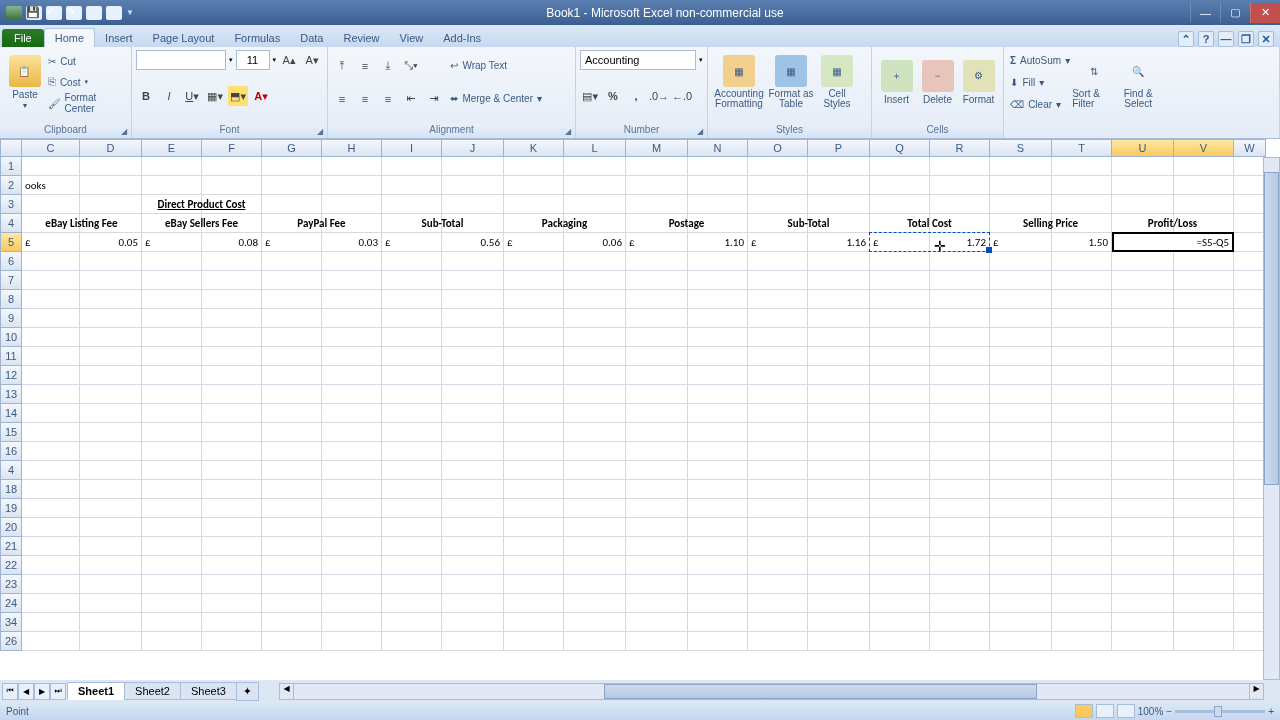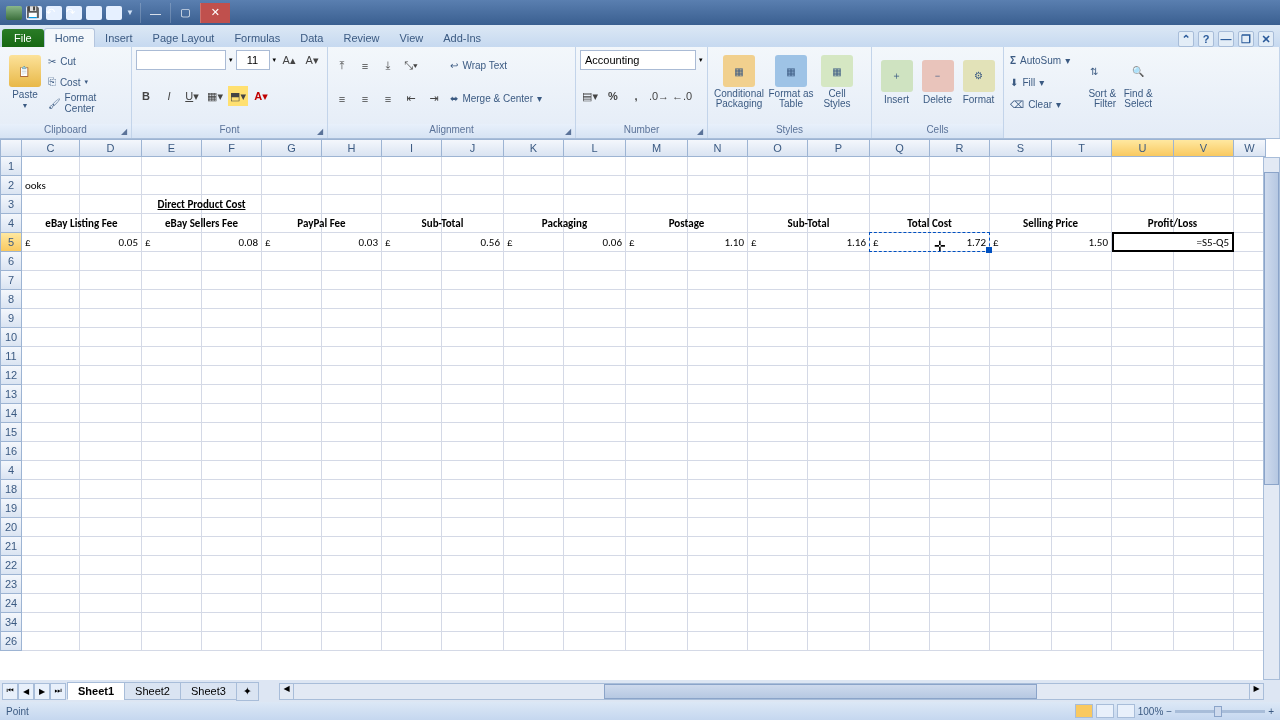--- a/index.html
+++ b/index.html
@@ -82,20 +82,21 @@
 <div class="titlebar">
   <div class="qat">
     <span class="qat-icon excel"></span>
     <span class="qat-icon">💾</span>
     <span class="qat-icon">↶</span>
     <span class="qat-icon">↷</span>
     <span class="qat-icon"></span>
     <span class="qat-icon"></span>
     <span style="color:#cfe0f5;font-size:8px;">▼</span>
   </div>
+  <div class="title-text">Book1 - Microsoft Excel non-commercial use</div>
   <div class="winbtns">
     <div class="winbtn">—</div>
     <div class="winbtn">▢</div>
     <div class="winbtn" style="background:#c0504d;">✕</div>
   </div>
 </div>
 
 <div class="tabs">
   <div class="file-tab">File</div>
   <div class="tab active">Home</div>
@@ -215,21 +216,21 @@
       <div class="mini-btn">←.0</div>
     </div>
     <div class="group-label">Number</div>
     <div class="dialog-launcher">◢</div>
   </div>
 
   <div class="group" style="width:164px;">
     <div style="display:flex;height:66px;">
       <div class="big-btn" style="width:54px;">
           <div class="icon32" style="background:#f1d08e;">▦</div>
-          <span style="line-height:10px;text-align:center;">Conditional Packaging</span>
+          <span style="line-height:10px;text-align:center;">Accounting Formatting</span>
         </div>
       <div class="big-btn" style="width:50px;">
           <div class="icon32" style="background:#9ec3e6;">▦</div>
           <span style="line-height:10px;text-align:center;">Format as Table</span>
         </div>
       <div class="big-btn" style="width:42px;">
           <div class="icon32" style="background:#d5e7c3;">▦</div>
           <span style="line-height:10px;text-align:center;">Cell Styles</span>
         </div>
     </div>
@@ -256,21 +257,21 @@
 
   <div class="group" style="flex:1;">
     <div style="display:flex;height:66px;">
       <div style="display:flex;flex-direction:column;justify-content:space-around;">
         <div class="item-line"><span><b>Σ</b></span><span>AutoSum</span>▾</div>
         <div class="item-line"><span>⬇</span><span>Fill</span>▾</div>
         <div class="item-line"><span>⌫</span><span>Clear</span>▾</div>
       </div>
       <div class="big-btn" style="width:44px;">
           <div class="icon32">⇅</div>
-          <span style="line-height:10px;text-align:right;">Sort &amp; Filter</span>
+          <span style="line-height:10px;text-align:left;">Sort &amp; Filter</span>
         </div>
       <div class="big-btn" style="width:44px;">
           <div class="icon32">🔍</div>
           <span style="line-height:10px;text-align:center;">Find &amp; Select</span>
         </div>
     </div>
   </div>
 </div>
 
 <div class="grid-area">

